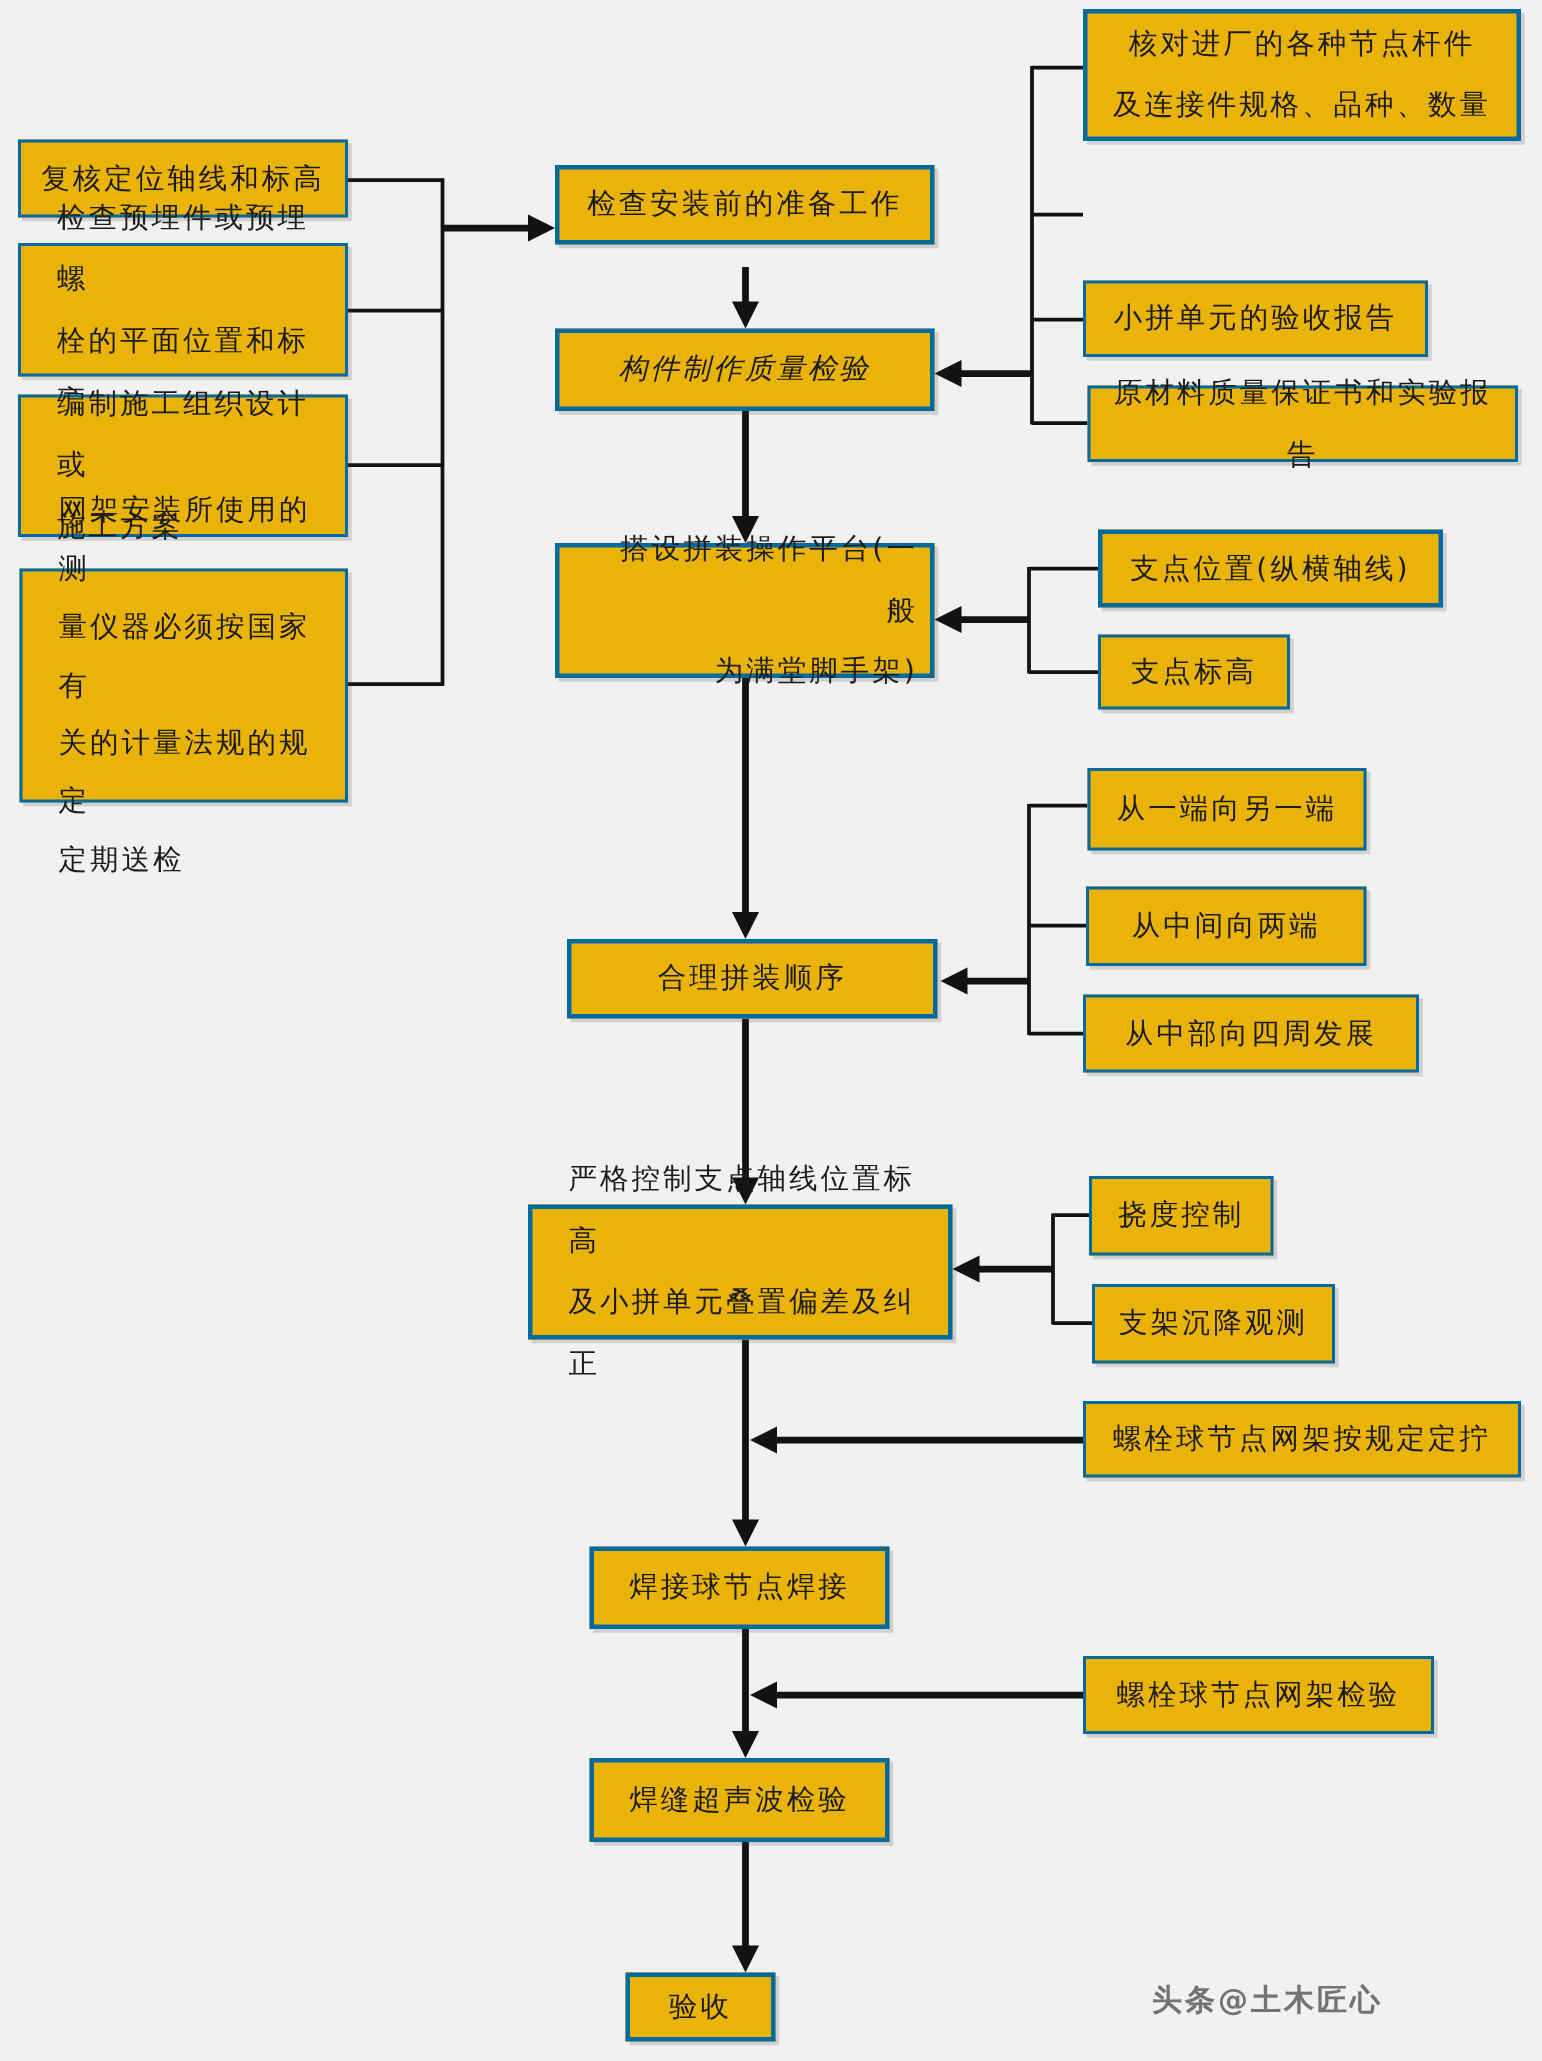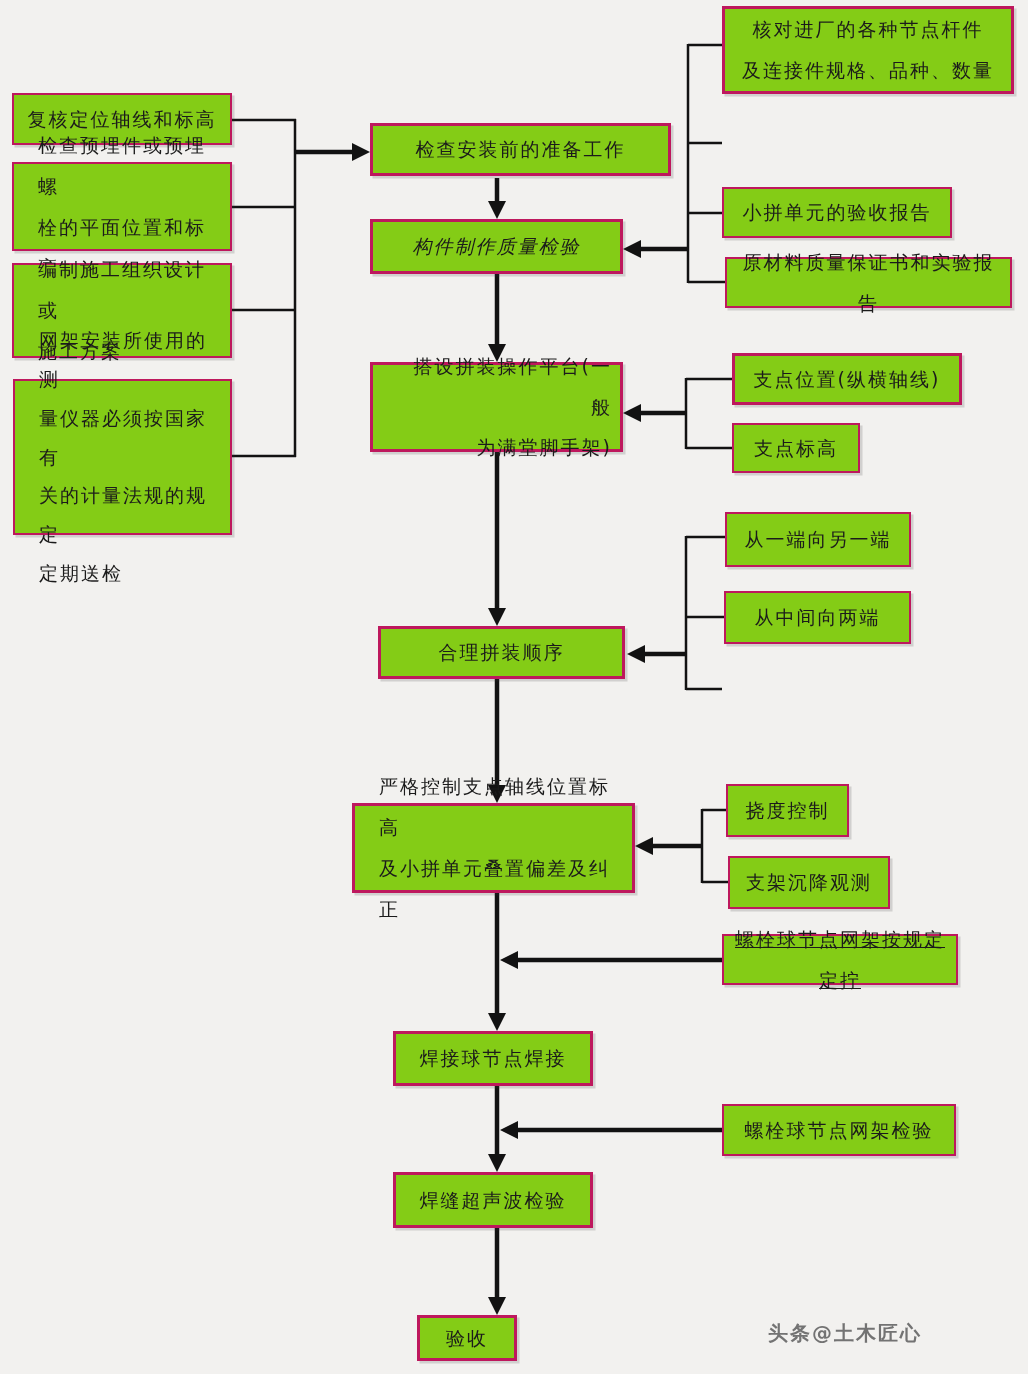--- a/index.html
+++ b/index.html
@@ -18,22 +18,22 @@
     position:absolute;left:0;top:0;
     width:1028px;height:1374px;
   }
   svg.wires line{stroke:#121212;}
   svg.wires polygon{fill:#121212;stroke:none;}
   .thin{stroke-width:2.5px;}
   .thick{stroke-width:4.5px;}
   .box{
     position:absolute;
     box-sizing:border-box;
-    background:#84cc16;
-    border:2px solid #be185d;
+    background:#eab308;
+    border:2px solid #0369a1;
     box-shadow:2.5px 2.5px 0 rgba(60,60,60,.18);
     display:flex;align-items:center;justify-content:center;
     text-align:center;
     font-size:19px;
     letter-spacing:2px;
     line-height:2.15;
     color:#1b1b1b;
     padding:2px 8px;
   }
   .box span{white-space:pre-line;display:block;}
@@ -138,21 +138,21 @@
       <span>编制施工组织设计或
 施工方案</span>
     </div>
   <div class="box al" style="left:13px;top:379px;width:219px;height:156px;line-height:2.05;">
       <span>网架安装所使用的测
 量仪器必须按国家有
 关的计量法规的规定
 定期送检</span>
     </div>
 
-  <div class="box b3" style="left:370px;top:123px;width:301px;height:53px;">
+  <div class="box b3" style="left:370px;top:110px;width:253px;height:53px;">
       <span>检查安装前的准备工作</span>
     </div>
   <div class="box b3" style="left:370px;top:219px;width:253px;height:55px;font-style:italic;">
       <span>构件制作质量检验</span>
     </div>
   <div class="box b3 al" style="left:370px;top:362px;width:253px;height:90px;text-align:right;">
       <span>搭设拼装操作平台(一般
 为满堂脚手架)</span>
     </div>
   <div class="box b3" style="left:378px;top:626px;width:247px;height:53px;">
@@ -187,27 +187,30 @@
     </div>
   <div class="box" style="left:732px;top:423px;width:128px;height:50px;">
       <span>支点标高</span>
     </div>
   <div class="box" style="left:725px;top:512px;width:186px;height:55px;">
       <span>从一端向另一端</span>
     </div>
   <div class="box" style="left:724px;top:591px;width:187px;height:53px;">
       <span>从中间向两端</span>
     </div>
+  <div class="box" style="left:722px;top:663px;width:224px;height:52px;">
+      <span>从中部向四周发展</span>
+    </div>
   <div class="box" style="left:726px;top:784px;width:123px;height:53px;">
       <span>挠度控制</span>
     </div>
   <div class="box" style="left:728px;top:856px;width:162px;height:53px;">
       <span>支架沉降观测</span>
     </div>
-  <div class="box" style="left:722px;top:934px;width:236px;height:51px;text-decoration:underline;">
+  <div class="box" style="left:722px;top:934px;width:292px;height:51px;">
       <span>螺栓球节点网架按规定定拧</span>
     </div>
   <div class="box" style="left:722px;top:1104px;width:234px;height:52px;">
       <span>螺栓球节点网架检验</span>
     </div>
 
   <div class="watermark">头条@土木匠心</div>
 </div>
 
 </body></html>

